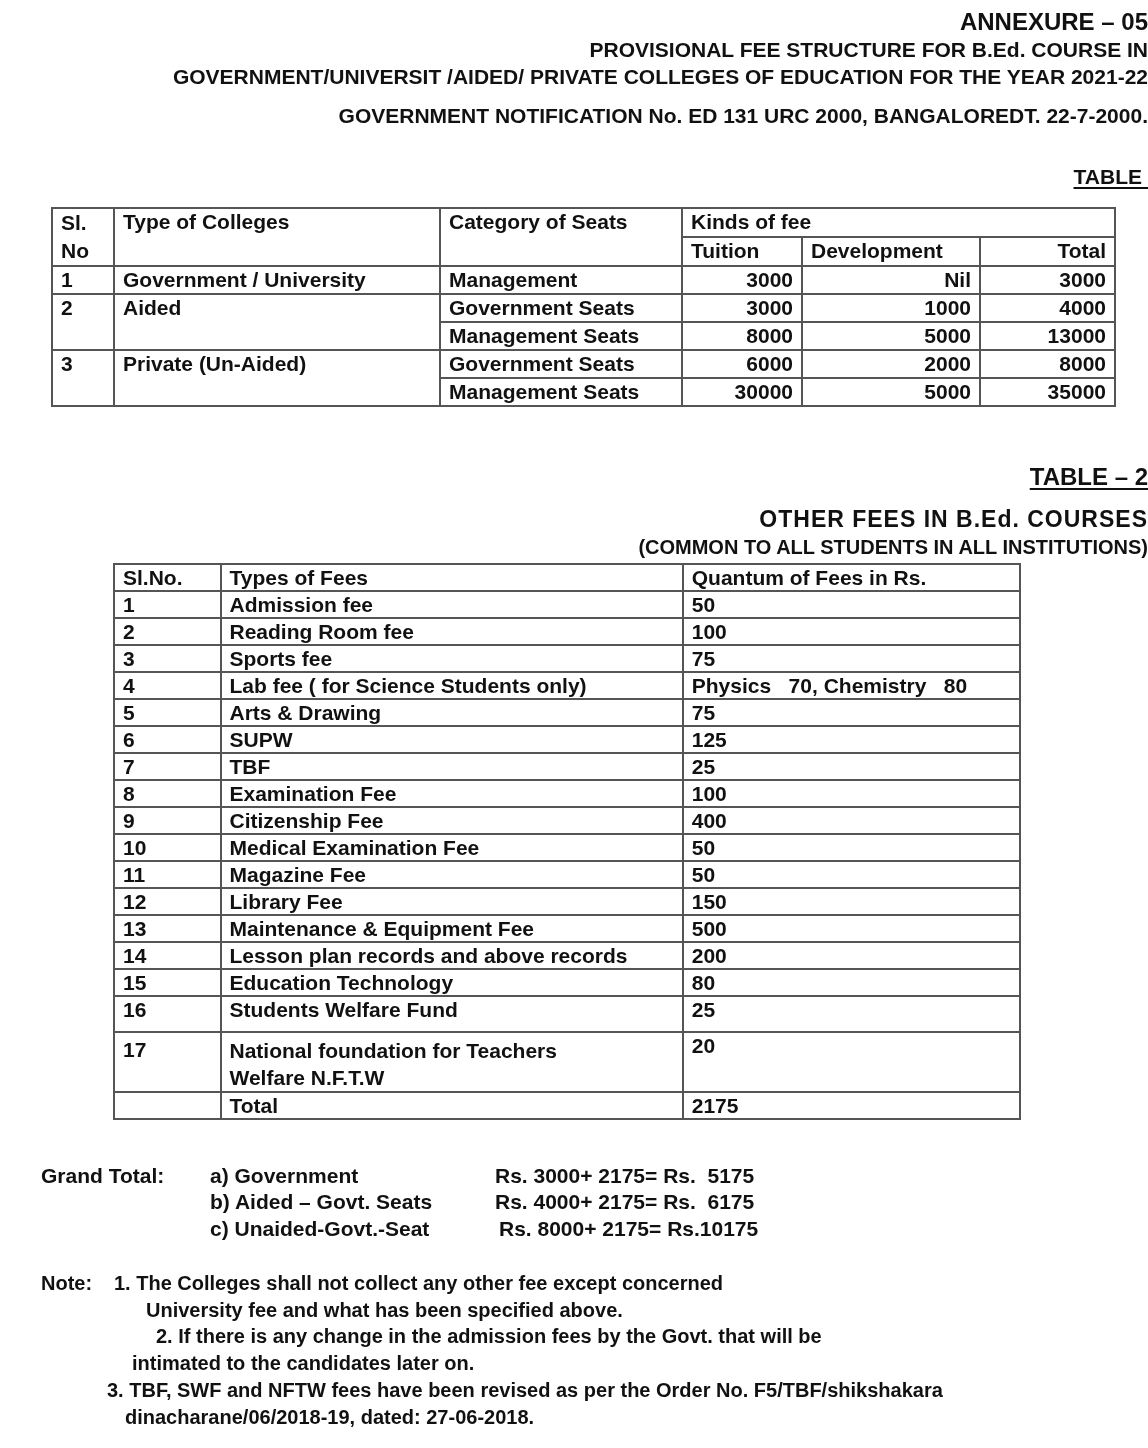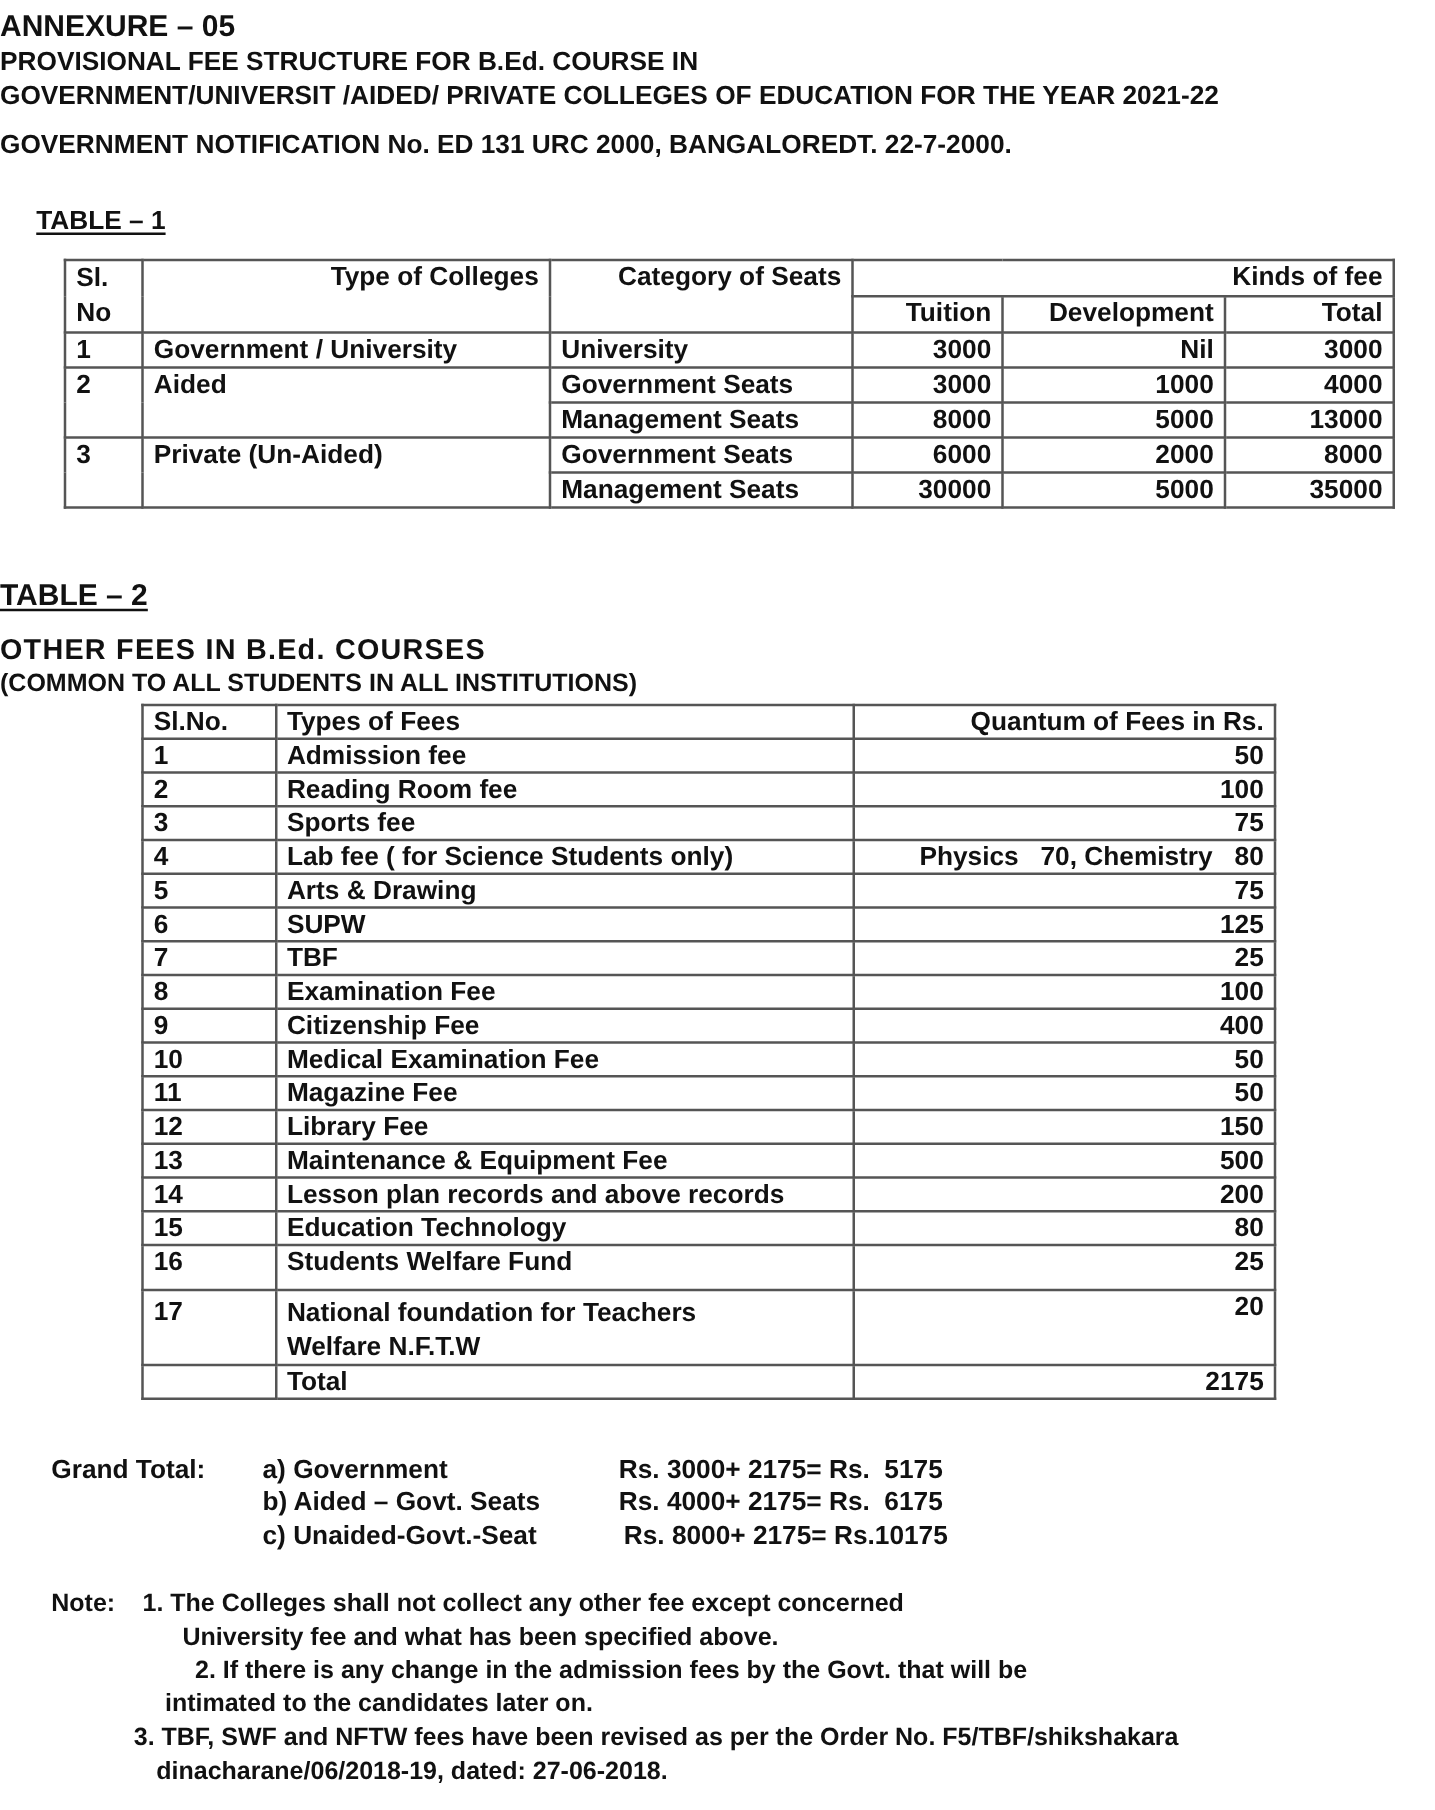--- a/index.html
+++ b/index.html
@@ -1,31 +1,31 @@
 <!DOCTYPE html>
 <html><head>
 <meta charset="utf-8">
 <style>
   html, body { margin: 0; padding: 0; background: #ffffff; }
   body {
     width: 1148px; height: 1448px; position: relative; overflow: hidden;
     font-family: "Liberation Sans", sans-serif; color: #111;
   }
   .abs { position: absolute; }
-  .center { text-align: left; left: 0; width: 1148px; }
+  .center { text-align: right; left: 0; width: 1148px; }
   .h1 { font-size: 24px; font-weight: bold; letter-spacing: 0; }
   .h2 { font-size: 21px; font-weight: bold; }
   .h3 { font-size: 21px; font-weight: bold; }
   .u { text-decoration: underline; text-underline-offset: 3px; }
 
   table { border-collapse: collapse; position: absolute; font-weight: bold; }
   td, th { border: 2px solid #555; padding: 0 8px; font-size: 21px; font-weight: bold; line-height: 26px; vertical-align: top; white-space: nowrap; }
   th { text-align: left; }
   .r { text-align: right; }
-  .c { text-align: right; }
+  .c { text-align: left; }
 
   #t1 { left: 51px; top: 207px; width: 1065px; }
   #t1 td, #t1 th { height: 26px; }
   #t2 { left: 113px; top: 563px; width: 908px; }
   #t2 td, #t2 th { height: 25px; line-height: 25px; }
 
   .gt { font-size: 21px; font-weight: bold; line-height: 27px; }
   .note { font-size: 20px; font-weight: bold; line-height: 27px; }
 </style>
 </head>
@@ -58,21 +58,21 @@
     <th colspan="3" class="c" style="border-bottom:2px solid #555;">Kinds of fee</th>
   </tr>
   <tr>
     <th class="c">Tuition</th>
     <th class="c">Development</th>
     <th class="r">Total</th>
   </tr>
   <tr>
     <td>1</td>
     <td>Government / University</td>
-    <td>University</td>
+    <td>Management</td>
     <td class="r">3000</td>
     <td class="r">Nil</td>
     <td class="r">3000</td>
   </tr>
   <tr>
     <td rowspan="2">2</td>
     <td rowspan="2">Aided</td>
     <td>Government Seats</td>
     <td class="r">3000</td>
     <td class="r">1000</td>

